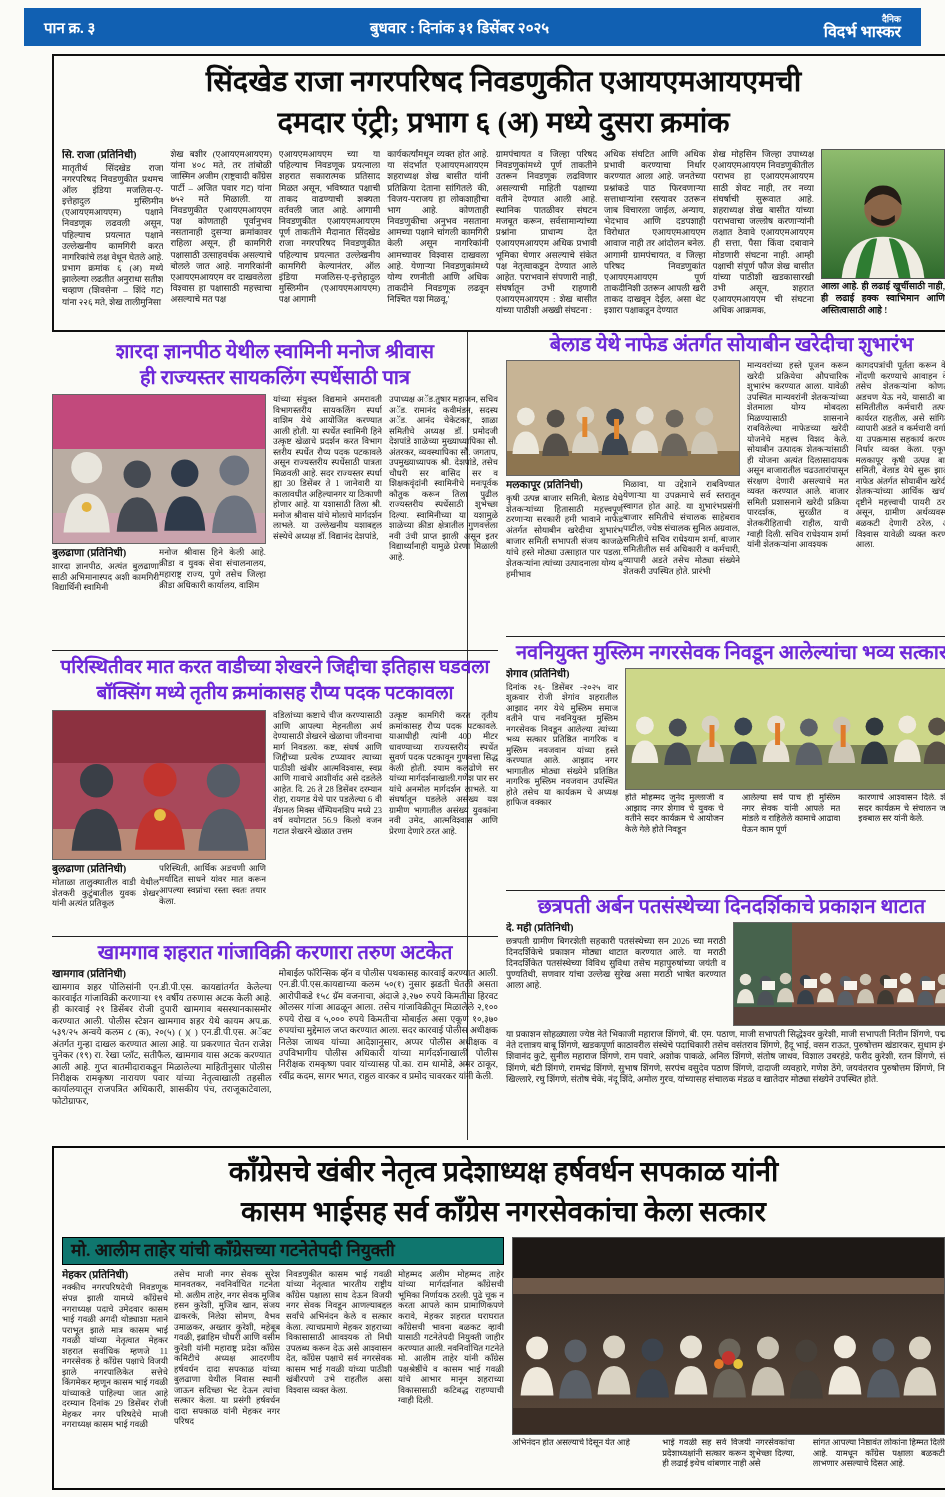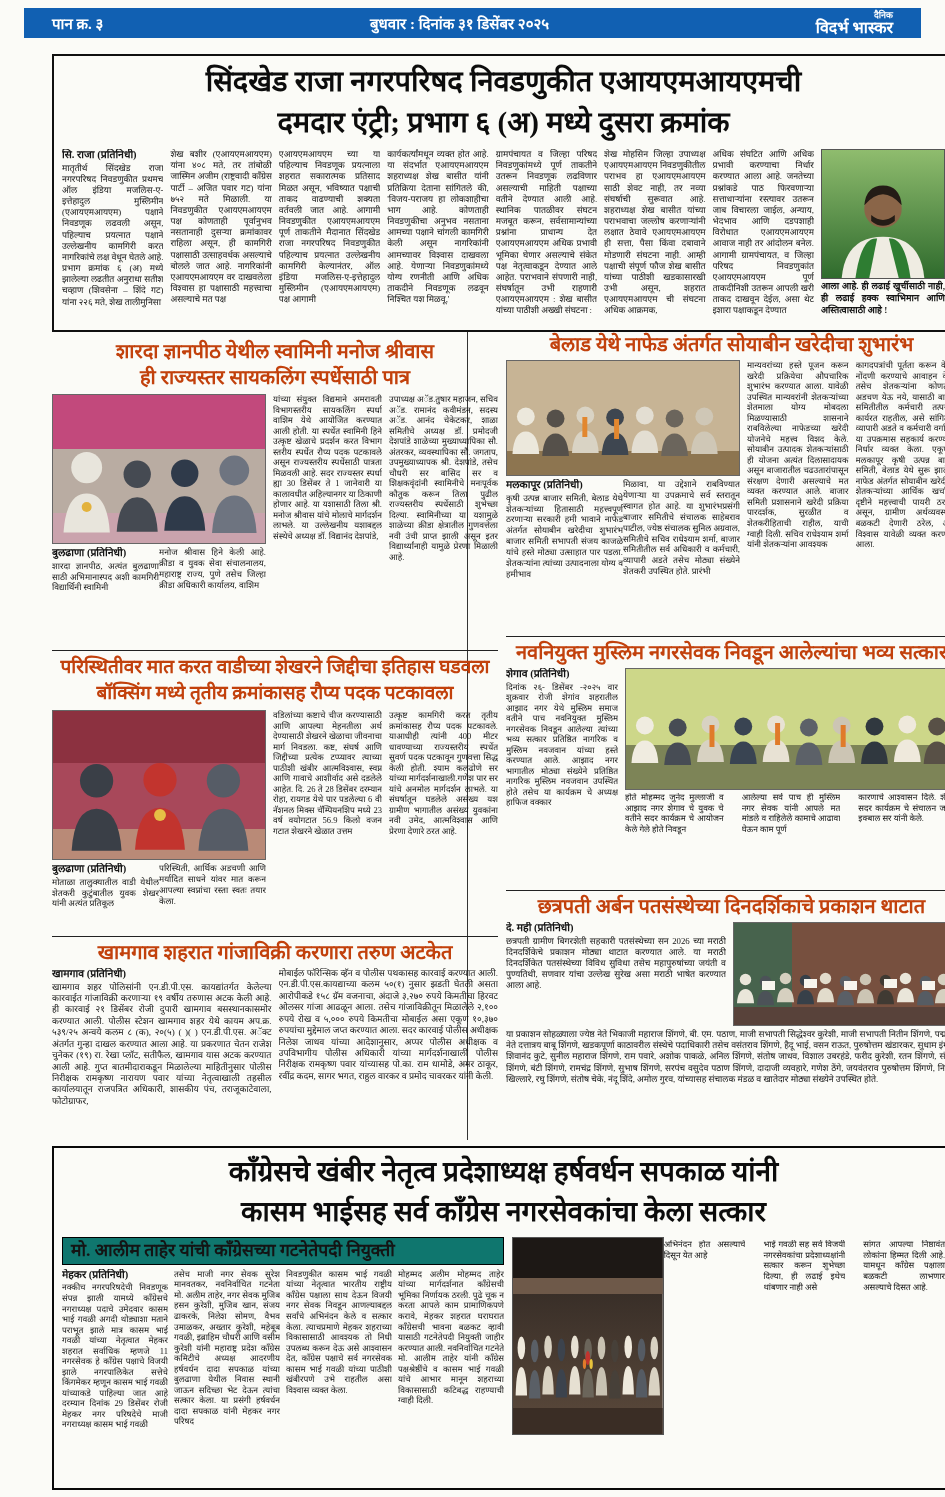--- a/index.html
+++ b/index.html
@@ -1,30 +1,30 @@
 <!DOCTYPE html>
 <html lang="mr"><head>
 <meta charset="utf-8">
 <style>
   html,body{margin:0;padding:0;background:#9a9a9a;}
   .page{position:relative;width:945px;height:1497px;margin:0 auto;background:#fbfbf7;
         font-family:"Liberation Serif","DejaVu Serif",serif;color:#141414;overflow:hidden;}
   
-  .masthead{position:absolute;left:24px;top:8px;width:897px;height:30px;background:#1160b2;
+  .masthead{position:absolute;left:24px;top:8px;width:897px;height:38px;background:#1160b2;
             color:#fff;display:flex;align-items:center;justify-content:space-between;
-            padding:0 28px;box-sizing:border-box;}
+            padding:0 20px;box-sizing:border-box;}
   .masthead .pno{font-weight:bold;font-size:15px;}
   .masthead .dt{font-weight:bold;font-size:15px;}
   .brand{display:flex;flex-direction:column;align-items:flex-end;line-height:1;}
   .brand .b-top{font-size:9px;font-weight:bold;}
   .brand .b-main{font-size:16px;font-weight:bold;}
   
   .art{position:absolute;box-sizing:border-box;overflow:hidden;margin-left:32px;}
   .h-lead{font-size:29px;line-height:41px;font-weight:bold;text-align:center;margin:2px 0 6px;color:#0c0c0c;}
-  .h-sec{font-size:20px;line-height:26px;font-weight:bold;text-align:center;margin:0 0 4px;color:#c2410c;}
+  .h-sec{font-size:20px;line-height:26px;font-weight:bold;text-align:center;margin:0 0 4px;color:#6d28d9;}
   .h-sec.one{line-height:24px;}
   .body-row{display:flex;gap:7px;}
   .col{flex:1;font-size:8.8px;line-height:1.27;text-align:justify;overflow:hidden;}
   .col-sm{font-size:8.5px;line-height:1.24;}
   .byline{font-weight:bold;font-size:10.5px;line-height:1.2;margin-bottom:1px;}
   .photo{margin:0;overflow:hidden;background:#ccc;}
   .photo svg{display:block;width:100%;height:100%;}
   .photo-cap{font-size:9.2px;font-weight:bold;line-height:1.3;text-align:justify;margin-top:2px;}
   .rule-top{border-top:1.5px solid #222;padding-top:3px;}
   .vrule{position:absolute;left:467px;top:332px;height:808px;border-left:1.5px solid #333;}
@@ -45,21 +45,21 @@
   .under{display:flex;gap:0;margin-top:3px;}
   .under .col{font-size:8.6px;}
   
   .congress{left:20px;top:1146px;width:903px;height:344px;border:2.5px solid #090909;padding:3px 8px;}
   .h-cong{font-size:28px;line-height:40px;font-weight:bold;text-align:center;margin:1px 0 5px;color:#0c0c0c;}
   .cong-row{display:flex;gap:8px;height:246px;}
   .cong-left{width:442px;flex:0 0 442px;display:flex;flex-direction:column;}
   .subhead{background:#0f766e;border:1.5px solid #000;font-weight:bold;font-size:17.5px;
            line-height:1.25;padding:2px 8px;margin-bottom:4px;white-space:nowrap;overflow:hidden;}
   .cong-cols{display:flex;gap:6px;flex:1;overflow:hidden;}
-  .cong-right{flex:1;display:flex;flex-direction:row;}
+  .cong-right{flex:1;display:flex;flex-direction:column;}
   .cong-right .photo{height:196px;border:1px solid #555;}
   .cap-strip{display:flex;gap:18px;margin-top:3px;}
   .cap-strip .col{font-size:8.4px;}
 </style>
 </head>
 <body>
 
 <svg width="0" height="0" style="position:absolute" aria-hidden="true">
   <defs>
     <symbol id="psn" viewBox="0 0 20 32">
@@ -92,22 +92,22 @@
     <h1 class="h-lead"><span>सिंदखेड राजा नगरपरिषद निवडणुकीत एआयएमआयएमची</span><br><span>दमदार एंट्री; प्रभाग ६ (अ) मध्ये दुसरा क्रमांक</span></h1>
     <div class="body-row">
       <div class="col">
         <div class="byline">सि. राजा (प्रतिनिधी)</div>
         <span>मातृतीर्थ सिंदखेड राजा नगरपरिषद निवडणुकीत प्रथमच ऑल इंडिया मजलिस-ए-इत्तेहादुल मुस्लिमीन (एआयएमआयएम) पक्षाने निवडणूक लढवली असून, पहिल्याच प्रयत्नात पक्षाने उल्लेखनीय कामगिरी करत नागरिकांचे लक्ष वेधून घेतले आहे. प्रभाग क्रमांक ६ (अ) मध्ये झालेल्या लढतीत अनुराधा सतीश चव्हाण (शिवसेना – शिंदे गट) यांना २२६ मते, शेख तालीमुनिसा</span>
       </div>
       <div class="col">शेख बशीर (एआयएमआयएम) यांना ४०८ मते, तर तांबोळी जास्मिन अजीम (राष्ट्रवादी काँग्रेस पार्टी – अजित पवार गट) यांना ७५२ मते मिळाली. या निवडणुकीत एआयएमआयएम पक्ष कोणताही पूर्वानुभव नसतानाही दुसऱ्या क्रमांकावर राहिला असून, ही कामगिरी पक्षासाठी उत्साहवर्धक असल्याचे बोलले जात आहे. नागरिकांनी एआयएमआयएम वर दाखवलेला विश्वास हा पक्षासाठी महत्त्वाचा असल्याचे मत पक्ष</div>
       <div class="col">एआयएमआयएम च्या या पहिल्याच निवडणूक प्रयत्नाला शहरात सकारात्मक प्रतिसाद मिळत असून, भविष्यात पक्षाची ताकद वाढण्याची शक्यता वर्तवली जात आहे. आगामी निवडणुकीत एआयएमआयएम पूर्ण ताकतीने मैदानात सिंदखेड राजा नगरपरिषद निवडणुकीत पहिल्याच प्रयत्नात उल्लेखनीय कामगिरी केल्यानंतर, ऑल इंडिया मजलिस-ए-इत्तेहादुल मुस्लिमीन (एआयएमआयएम) पक्ष आगामी</div>
       <div class="col">कार्यकर्त्यांमधून व्यक्त होत आहे. या संदर्भात एआयएमआयएम शहराध्यक्ष शेख बासीत यांनी प्रतिक्रिया देताना सांगितले की, 'विजय-पराजय हा लोकशाहीचा भाग आहे. कोणताही निवडणुकीचा अनुभव नसताना आमच्या पक्षाने चांगली कामगिरी केली असून नागरिकांनी आमच्यावर विश्वास दाखवला आहे. येणाऱ्या निवडणुकांमध्ये योग्य रणनीती आणि अधिक ताकदीने निवडणूक लढवून निश्चित यश मिळवू,'</div>
       <div class="col">ग्रामपंचायत व जिल्हा परिषद निवडणुकांमध्ये पूर्ण ताकतीने उतरून निवडणूक लढविणार असल्याची माहिती पक्षाच्या वतीने देण्यात आली आहे. स्थानिक पातळीवर संघटन मजबूत करून, सर्वसामान्यांच्या प्रश्नांना प्राधान्य देत एआयएमआयएम अधिक प्रभावी भूमिका घेणार असल्याचे संकेत पक्ष नेतृत्वाकडून देण्यात आले आहेत. पराभवाने संपणारी नाही, संघर्षातून उभी राहणारी एआयएमआयएम : शेख बासीत यांच्या पाठीशी अख्खी संघटना :</div>
+      <div class="col">अधिक संघटित आणि अधिक प्रभावी करण्याचा निर्धार करण्यात आला आहे. जनतेच्या प्रश्नांकडे पाठ फिरवणाऱ्या सत्ताधाऱ्यांना रस्त्यावर उतरून जाब विचारला जाईल, अन्याय, भेदभाव आणि दडपशाही विरोधात एआयएमआयएम आवाज नाही तर आंदोलन बनेल. आगामी ग्रामपंचायत, व जिल्हा परिषद निवडणुकांत एआयएमआयएम पूर्ण ताकदीनिशी उतरून आपली खरी ताकद दाखवून देईल, असा थेट इशारा पक्षाकडून देण्यात</div>
       <div class="col">शेख मोहसिन जिल्हा उपाध्यक्ष एआयएमआयएम निवडणुकीतील पराभव हा एआयएमआयएम साठी शेवट नाही, तर नव्या संघर्षाची सुरूवात आहे. शहराध्यक्ष शेख बासीत यांच्या पराभवाचा जल्लोष करणाऱ्यांनी लक्षात ठेवावे एआयएमआयएम ही सत्ता, पैसा किंवा दबावाने मोडणारी संघटना नाही. आम्ही पक्षाची संपूर्ण फौज शेख बासीत यांच्या पाठीशी खडकासारखी उभी असून, शहरात एआयएमआयएम ची संघटना अधिक आक्रमक,</div>
-      <div class="col">अधिक संघटित आणि अधिक प्रभावी करण्याचा निर्धार करण्यात आला आहे. जनतेच्या प्रश्नांकडे पाठ फिरवणाऱ्या सत्ताधाऱ्यांना रस्त्यावर उतरून जाब विचारला जाईल, अन्याय, भेदभाव आणि दडपशाही विरोधात एआयएमआयएम आवाज नाही तर आंदोलन बनेल. आगामी ग्रामपंचायत, व जिल्हा परिषद निवडणुकांत एआयएमआयएम पूर्ण ताकदीनिशी उतरून आपली खरी ताकद दाखवून देईल, असा थेट इशारा पक्षाकडून देण्यात</div>
       <div class="lead-photo">
         <figure class="photo">
           <svg viewBox="0 0 124 130" preserveAspectRatio="none">
             <rect width="124" height="130" fill="url(#gGreen)"></rect>
             <path d="M20 130 Q24 88 62 88 Q100 88 104 130 Z" fill="#efece2"></path>
             <path d="M34 130 Q40 88 56 90 L48 130 Z" fill="#2e7d32"></path>
             <path d="M90 130 Q84 88 68 90 L78 130 Z" fill="#2e7d32"></path>
             <circle cx="62" cy="60" r="19" fill="#8a6548"></circle>
             <path d="M43 56 Q45 36 62 36 Q79 36 81 56 Q71 45 62 45 Q53 45 43 56 Z" fill="#241c16"></path>
             <path d="M50 72 Q62 82 74 72 L74 66 Q62 76 50 66 Z" fill="#241c16"></path>

